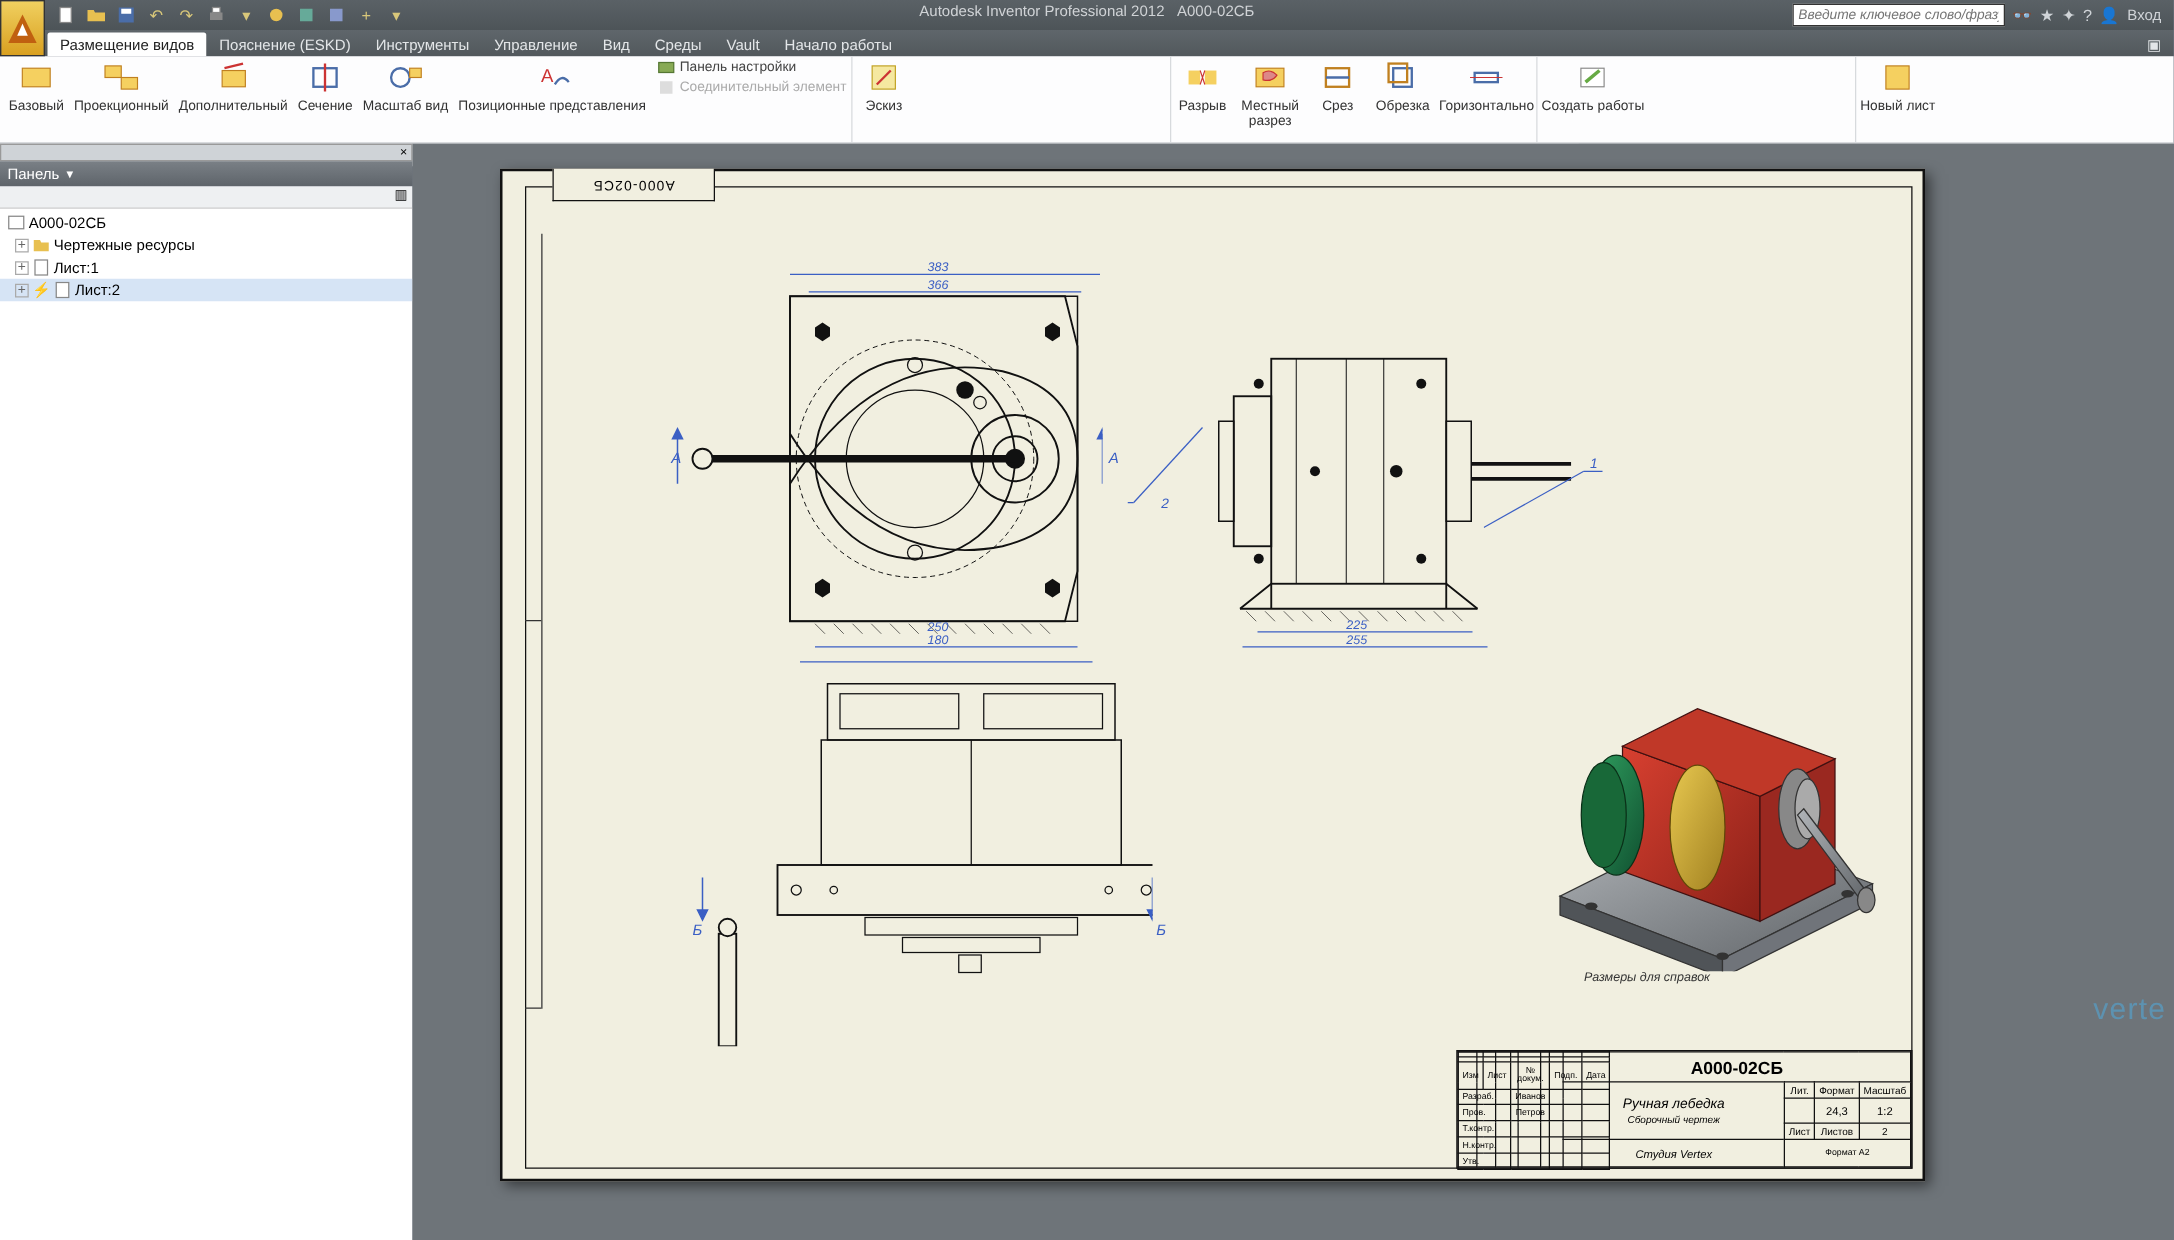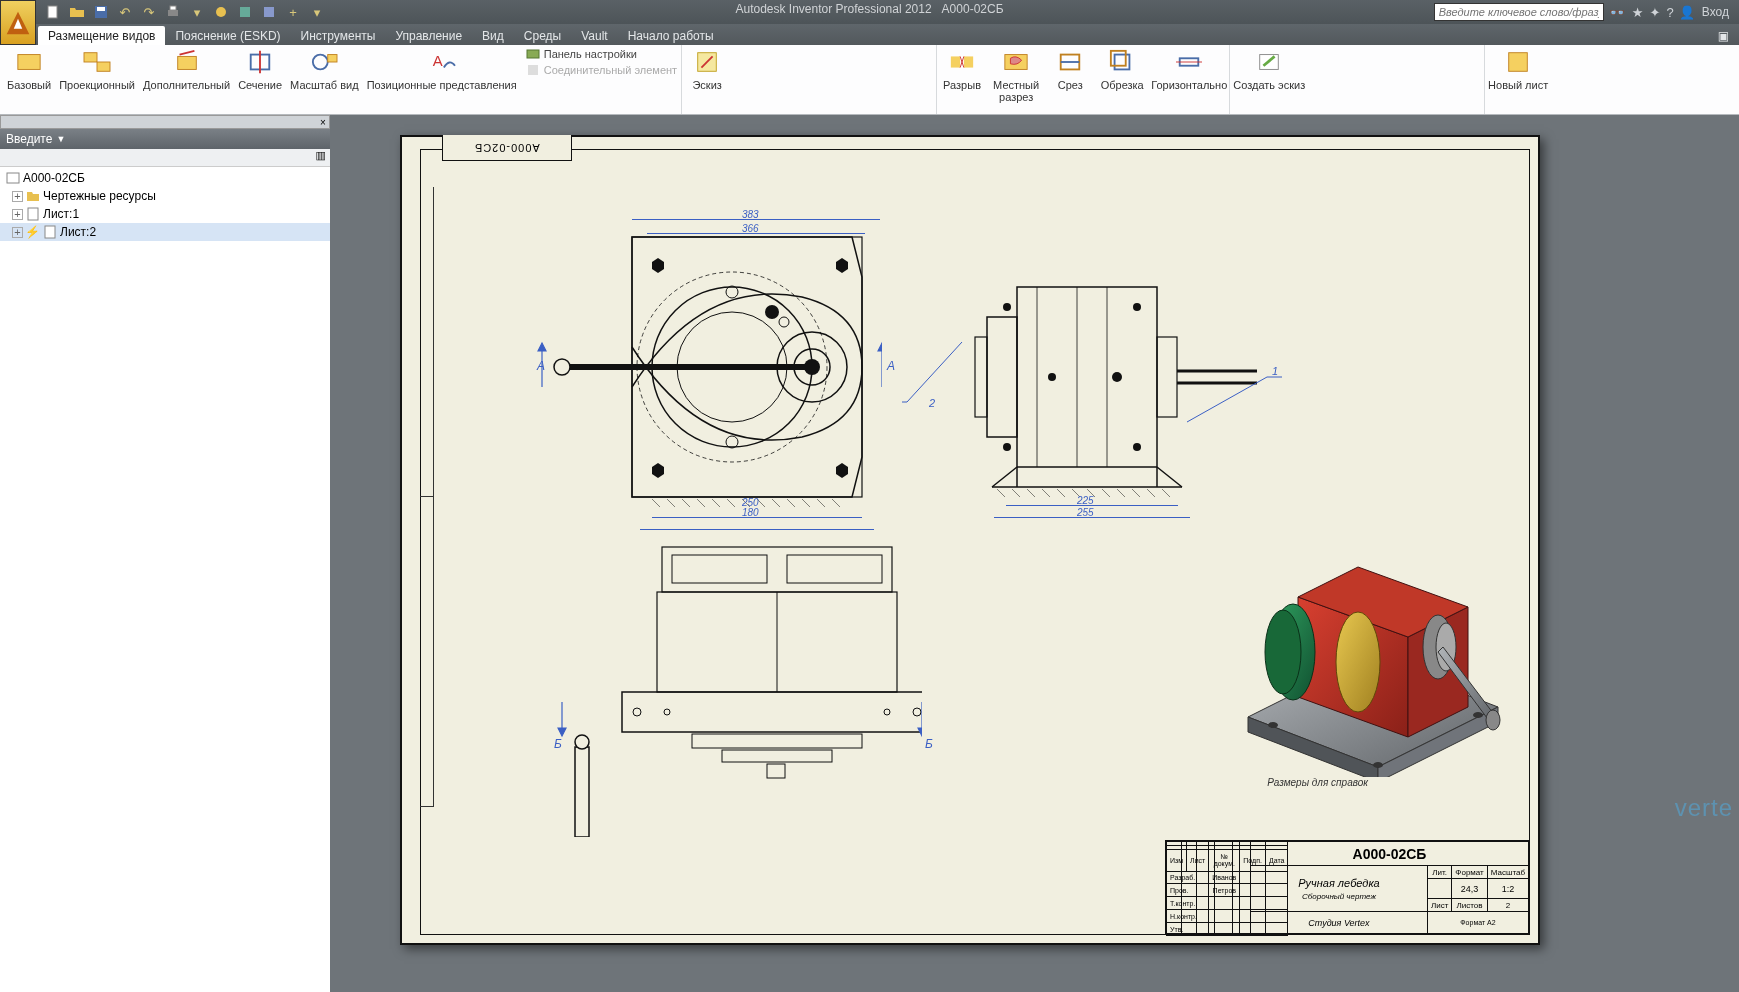--- a/index.html
+++ b/index.html
@@ -276,21 +276,21 @@
   </div>
   <div style="border-right:1px solid #d7dadd;"></div>
   <div class="rib-btns">
     <div class="rib-btn">
         <div class="ic">
           <svg viewBox="0 0 32 28">
             <rect x="6" y="6" width="20" height="16" fill="#fff" stroke="#888"></rect>
             <path d="M10 18 L22 8" stroke="#6a4" stroke-width="3"></path>
           </svg>
         </div>
-        <span>Создать эскиз</span>
+        <span>Создать работы</span>
       </div>
   </div>
   <div style="border-right:1px solid #d7dadd;"></div>
   <div class="rib-btns">
     <div class="rib-btn">
         <div class="ic">
           <svg viewBox="0 0 32 28">
             <rect x="6" y="4" width="20" height="20" fill="#f5d060" stroke="#c08020"></rect>
           </svg>
         </div>
@@ -305,21 +305,21 @@
   <div class="rib-panel-label" style="width:62px">Эскиз</div>
   <div class="rib-panel-label" style="width:66px">Листы</div>
 </div>
 
 <div class="main">
   <div class="browser-wrap">
     <div class="browser-tab">
         <span class="x">×</span>
       </div>
     <div class="browser-head">
-        <span>Введите</span>
+        <span>Панель</span>
         <span class="dd">▼</span>
       </div>
     <div class="browser-tool">
         <span style="font-size:11px;">▥</span>
       </div>
     <div class="tree">
       <div class="tree-row">
           <span class="tree-ic">
             <svg width="14" height="14">
               <rect x="1" y="2" width="12" height="10" fill="#fff" stroke="#888"></rect>

